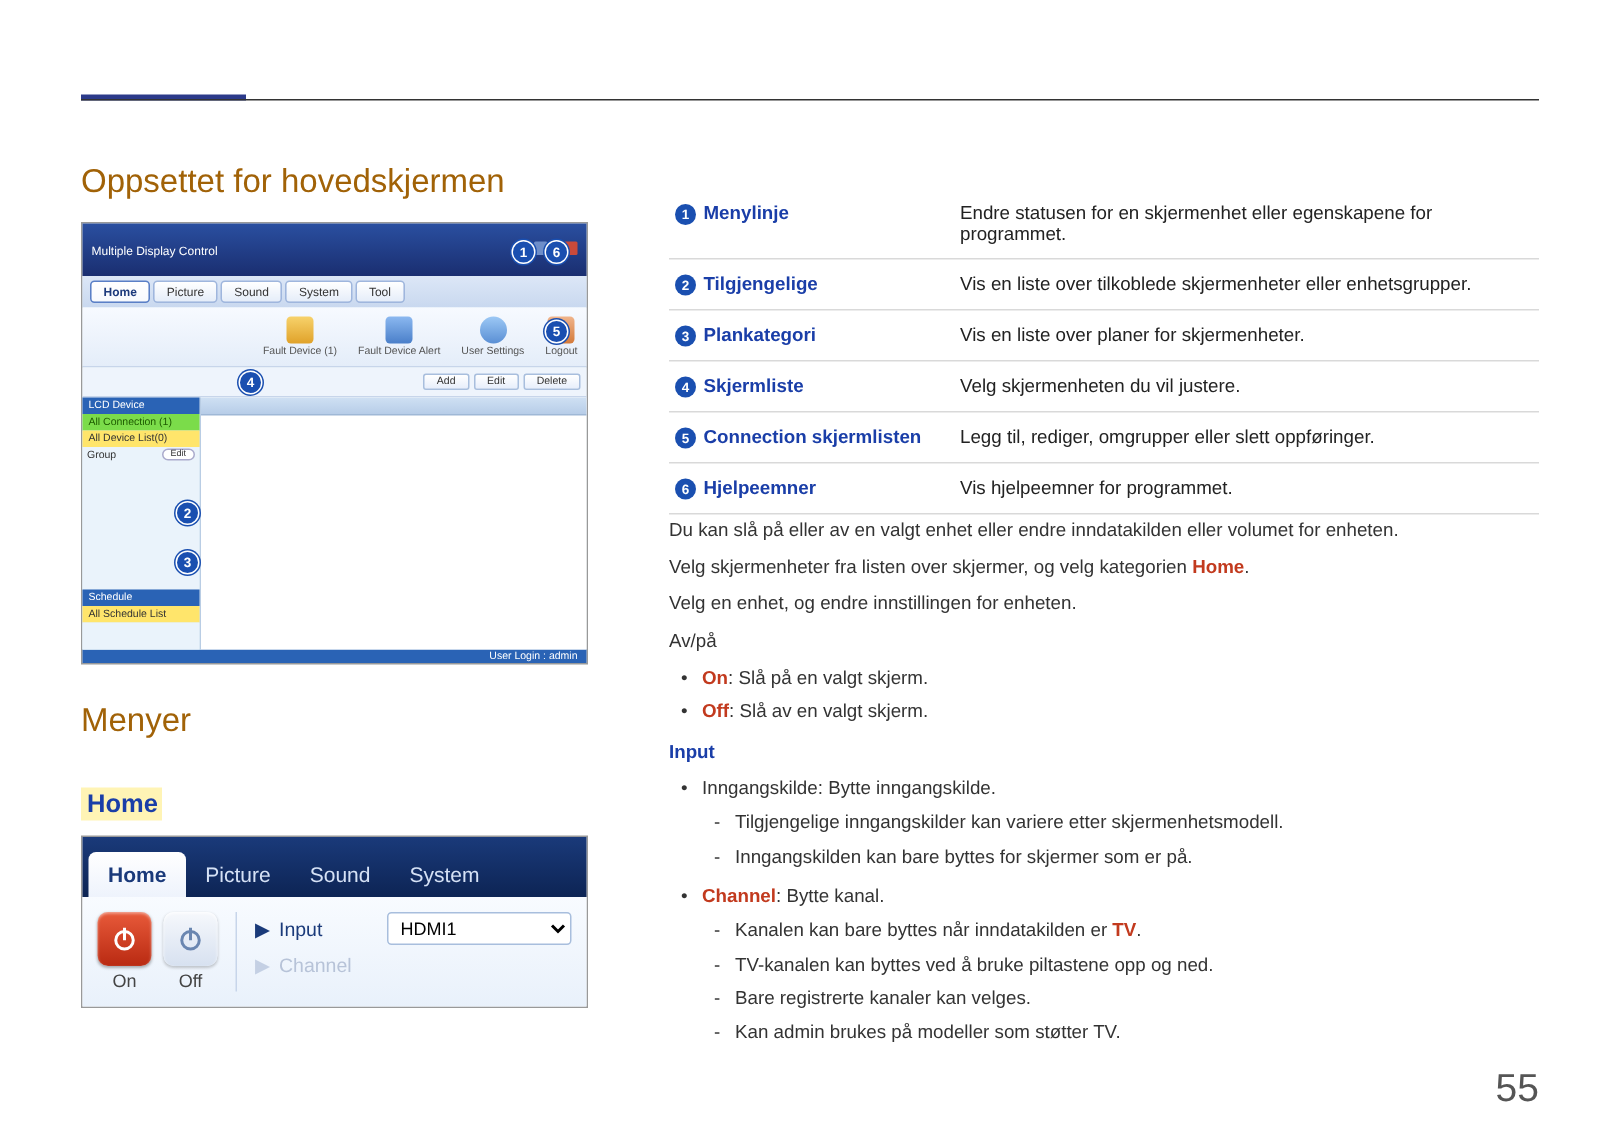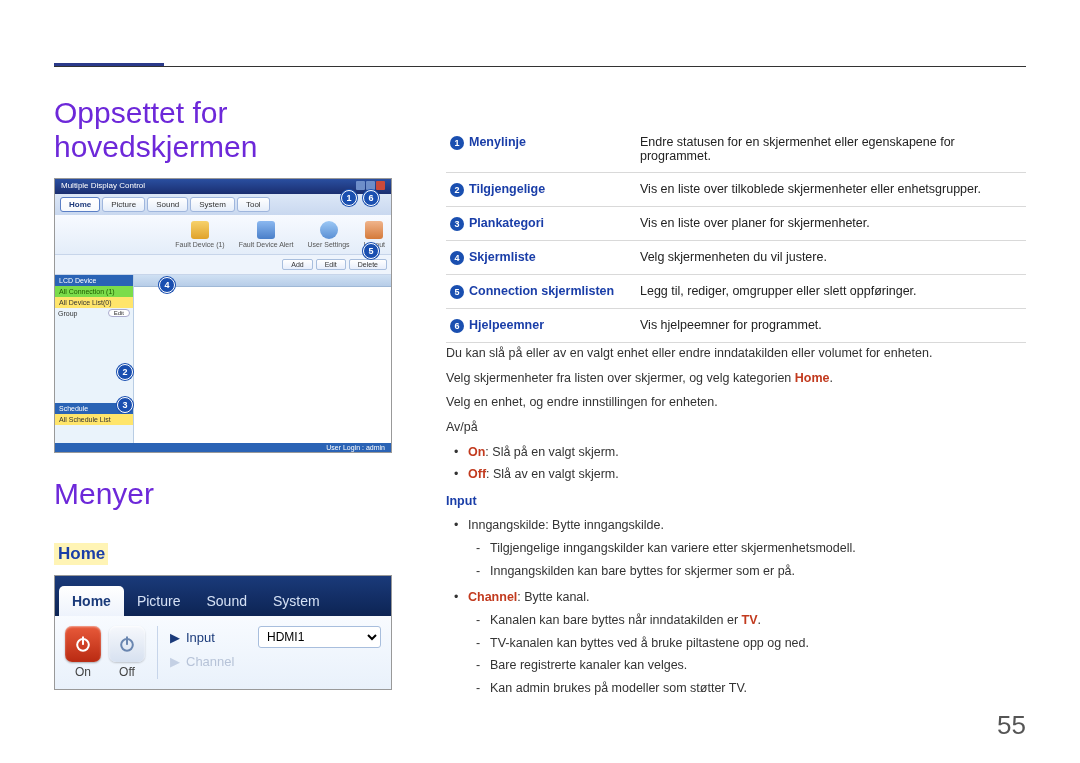--- a/index.html
+++ b/index.html
@@ -2,24 +2,24 @@
 <html><head>
 <meta charset="utf-8">
 <style>
 html,body{margin:0;padding:0;font-family:"Segoe UI",Arial,sans-serif;color:#222;background:#fff}
 .page{width:1080px;height:763px;position:relative;box-sizing:border-box;padding:28px 54px 0 54px}
 .rule-top{position:absolute;left:54px;right:54px;top:66px;border-top:1px solid #333}
 .rule-top-accent{position:absolute;left:54px;top:63px;width:110px;height:4px;background:#2b3a8a}
 .content{position:absolute;left:54px;right:54px;top:96px;display:flex;gap:54px}
 .col-left{width:338px;flex:0 0 338px}
 .col-right{flex:1;min-width:0}
-h2{font-size:30px;font-weight:400;margin:0 0 14px 0;color:#6d28d9}
+h2{font-size:22px;font-weight:400;margin:12px 0 14px 0;color:#a16207}
 h3{font-size:17px;font-weight:700;color:#1a3ea8;margin:18px 0 10px 0;background:linear-gradient(#fff4b5,#fff4b5) no-repeat;background-size:54px 100%;padding:1px 4px;display:inline-block}
 .screenshot{width:338px;box-sizing:border-box;border:1px solid #999;background:#f2fafd;font-size:7px;color:#333;position:relative}
-.ss-title{background:linear-gradient(#2a4fa0,#1a2e70);color:#fff;padding:2px 6px;font-size:8px;display:flex;justify-content:space-between;align-items:flex-start}
+.ss-title{background:linear-gradient(#2a4fa0,#1a2e70);color:#fff;padding:12px 6px;font-size:8px;display:flex;justify-content:space-between;align-items:flex-end}
 .ss-title .wbtns span{display:inline-block;width:9px;height:9px;background:#cb4a3a;margin-left:1px;border-radius:1px}
 .ss-title .wbtns span:first-child{background:#6e8ec9}
 .ss-title .wbtns span:nth-child(2){background:#6e8ec9}
 .ss-menu{background:linear-gradient(#dce7f7,#c9d8ef);padding:3px 5px;display:flex;gap:2px;align-items:center}
 .ss-menu .tab{background:linear-gradient(#fff,#e5edf9);border:1px solid #9fb6dd;border-radius:3px;padding:2px 8px;font-size:8px}
 .ss-menu .tab.active{background:linear-gradient(#fff,#f7f9fd);border-color:#5a7fc6;font-weight:700;color:#1d3a7c}
 .ss-toolbar{background:linear-gradient(#f7faff,#e4edf9);padding:6px;display:flex;gap:14px;align-items:center;border-bottom:1px solid #c7d5ea}
 .ss-toolbar .tool{display:flex;flex-direction:column;align-items:center;font-size:7px;color:#555;gap:2px}
 .ss-toolbar .tool .ico{width:18px;height:18px;border-radius:3px}
 .ss-body{display:flex;height:168px}

